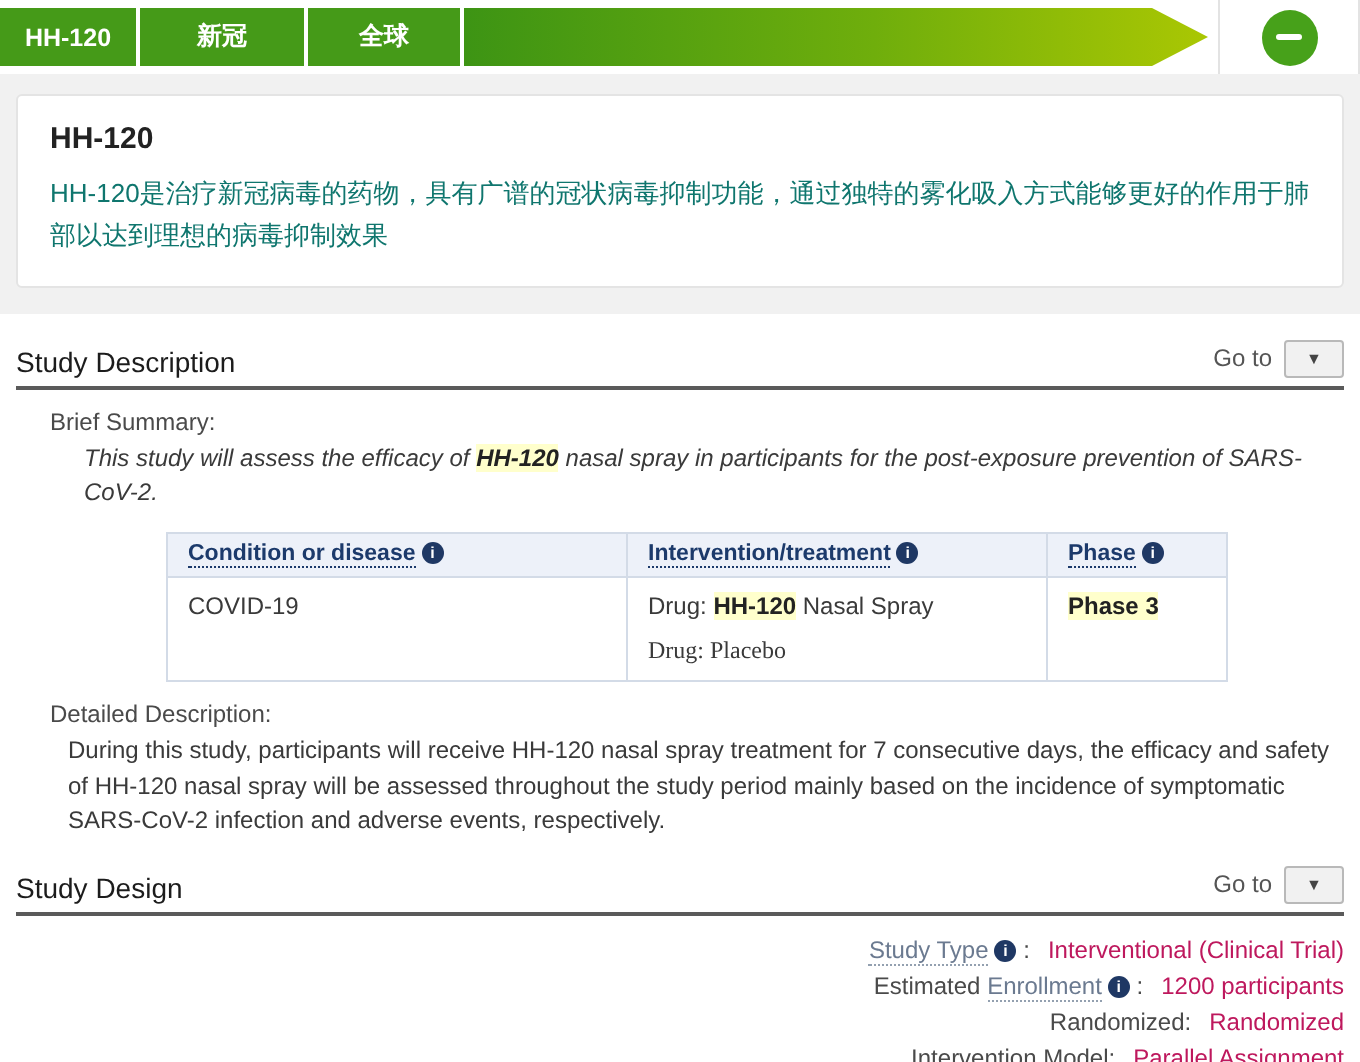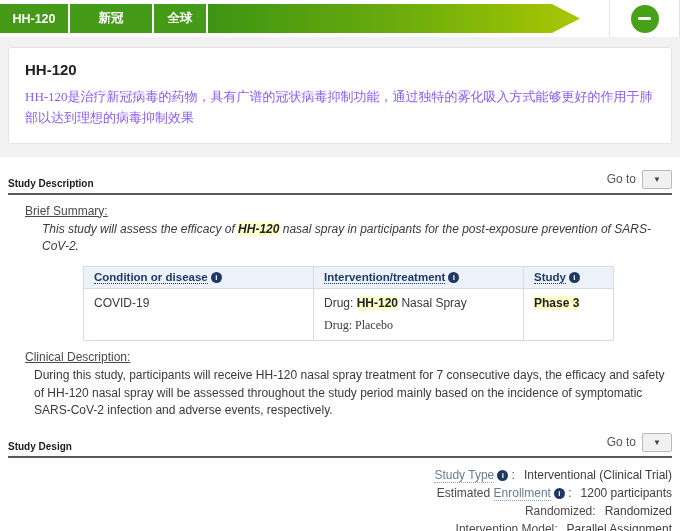--- a/index.html
+++ b/index.html
@@ -11,58 +11,58 @@
   }
 
   
   .header { height:37px; background:#fff; display:flex; align-items:center; }
   .tab {
     height:29px; background:#459a18; color:#fff; font-weight:bold; font-size:12.5px;
     display:flex; align-items:center; justify-content:center;
     margin-right:2px; border:none; cursor:pointer; padding:0;
     font-family:"Liberation Sans", sans-serif;
   }
-  .tab-1 { width:68px; } .tab-2 { width:82px; } .tab-3 { width:52px; }
+  .tab-1 { width:68px; } .tab-2 { width:82px; } .tab-3 { width:76px; }
   .arrow-banner {
     width:372px; height:29px;
     background:linear-gradient(90deg,#3d9414 0%, #6fae0c 55%, #aac703 100%);
     clip-path:polygon(0 0, calc(100% - 28px) 0, 100% 50%, calc(100% - 28px) 100%, 0 100%);
   }
   .header-right {
     margin-left:auto; width:71px; align-self:stretch;
     border-left:1px solid #e3e3e3; border-right:1px solid #e3e3e3;
     display:flex; align-items:center; justify-content:center;
   }
   .minus-btn {
     width:28px; height:28px; border-radius:50%; background:#47a11a;
     border:none; cursor:pointer; display:flex; align-items:center; justify-content:center; padding:0;
   }
   .minus-icon { width:13px; height:3px; background:#fff; border-radius:2px; display:block; }
 
   
   .hero { background:#f1f1f1; padding:10px 8px 13px; }
   .card { background:#fff; border:1px solid #e4e4e4; border-radius:3px; padding:13px 16px 14px; }
   .card-title { font-size:15px; font-weight:bold; color:#222; margin:0 0 9px; }
-  .card-desc { font-size:13px; line-height:1.6; color:#8b5cf6; margin:0;font-family:Liberation Serif, serif; }
+  .card-desc { font-size:13px; line-height:1.6; color:#0f766e; margin:0; }
 
   
   .main { padding:0 8px; }
   .section-head {
     display:flex; align-items:flex-end; justify-content:space-between;
     margin-top:13px; padding-bottom:4px; border-bottom:2px solid #5a5a5a;
   }
-  .section-title { font-size:10px; font-weight:bold; color:#1c1c1c; }
+  .section-title { font-size:14px; font-weight:normal; color:#1c1c1c; }
   .goto { display:flex; align-items:center; gap:6px; font-size:12px; color:#555; }
   .goto-btn {
     width:30px; height:19px; background:#f1f1f1; border:1px solid #b9b9b9; border-radius:2px;
     font-size:8px; color:#444; display:flex; align-items:center; justify-content:center;
     cursor:pointer; padding:0;
   }
 
-  .sub-label { font-size:12px; color:#4a4a4a; margin:9px 0 3px; padding-left:17px;text-decoration:underline; }
+  .sub-label { font-size:12px; color:#4a4a4a; margin:9px 0 3px; padding-left:17px; }
   .para { font-size:12px; color:#3a3a3a; line-height:1.45; margin:0; }
   .para-brief { padding-left:34px;font-style:italic; }
   .para-detailed { padding-left:26px; padding-right:6px; }
 
   .hl { background:#ffffcc; font-weight:bold; color:#222; }
 
   
   .ct-table { border-collapse:collapse; margin:11px 17px 8px 75px; font-size:12px; table-layout:fixed; }
   .ct-table th, .ct-table td { border:1px solid #d3dbe7; text-align:left; vertical-align:top; }
   .ct-table th { background:#edf1f9; padding:4px 10px 5px; font-size:11.5px; color:#1c3a6b; font-weight:bold; }
@@ -74,21 +74,21 @@
     background:#1f3864; color:#fff; font-size:8px; font-weight:bold; font-style:normal;
     text-align:center; line-height:11px; margin-left:3px; vertical-align:1px; cursor:pointer;
   }
   .int-line { margin:0 0 8px; }
   .int-line:last-child { margin:0;font-family:Liberation Serif, serif; }
 
   
   .design-list { margin-top:9px; }
   .design-row { display:flex; font-size:12px; line-height:1.42; margin:1px 0;justify-content:flex-end; }
   .design-label { width:163px; text-align:right; color:#4a4a4a; flex-shrink:0; }
-  .design-value { margin-left:9px; color:#404040; max-width:488px; }
+  .design-value { margin-left:9px; color:#be185d; max-width:488px; }
   .design-link { color:#6b7a90; border-bottom:1px dotted #93a0b0; cursor:pointer; }
 </style>
 </head>
 <body>
 
 <div class="header">
   <button class="tab tab-1">HH-120</button>
   <button class="tab tab-2">新冠</button>
   <button class="tab tab-3">全球</button>
   <div class="arrow-banner"></div>
@@ -119,36 +119,36 @@
   </div>
 
   <div class="sub-label">Brief Summary:</div>
   <p class="para para-brief"><span>This study will assess the efficacy of </span><span class="hl">HH-120</span><span> nasal spray in participants for the post-exposure prevention of SARS-CoV-2.</span></p>
 
   <table class="ct-table">
     <thead>
       <tr>
         <th class="col-cond"><span class="th-link">Condition or disease</span><i class="info-icon">i</i></th>
         <th class="col-int"><span class="th-link">Intervention/treatment</span><i class="info-icon">i</i></th>
-        <th class="col-phase"><span class="th-link">Study</span><i class="info-icon">i</i></th>
+        <th class="col-phase"><span class="th-link">Phase</span><i class="info-icon">i</i></th>
       </tr>
     </thead>
     <tbody>
       <tr>
         <td>COVID-19</td>
         <td>
           <p class="int-line"><span>Drug: </span><span class="hl">HH-120</span><span> Nasal Spray</span></p>
           <p class="int-line">Drug: Placebo</p>
         </td>
         <td><span class="hl">Phase 3</span></td>
       </tr>
     </tbody>
   </table>
 
-  <div class="sub-label">Clinical Description:</div>
+  <div class="sub-label">Detailed Description:</div>
   <p class="para para-detailed">During this study, participants will receive HH-120 nasal spray treatment for 7 consecutive days, the efficacy and safety of HH-120 nasal spray will be assessed throughout the study period mainly based on the incidence of symptomatic SARS-CoV-2 infection and adverse events, respectively.</p>
 
   <div class="section-head">
     <span class="section-title">Study Design</span>
     <span class="goto">
       <span>Go to</span>
       <button class="goto-btn">
         <span>▼</span>
       </button>
     </span>

